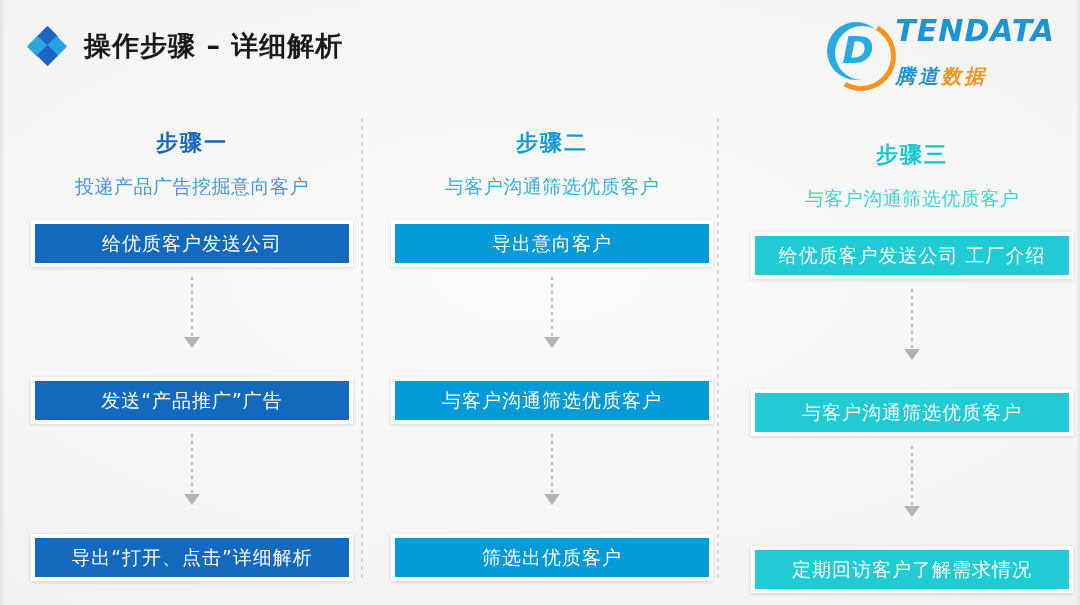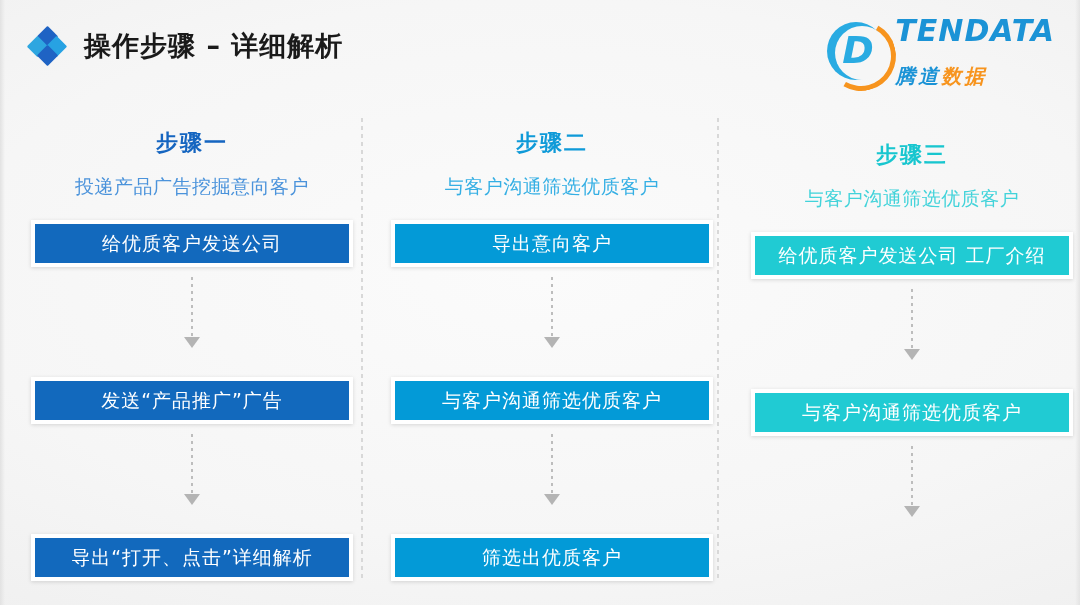--- a/index.html
+++ b/index.html
@@ -325,16 +325,17 @@
       <div class="box">给优质客户发送公司 工厂介绍</div>
       <div class="connector">
         <span class="line"></span>
         <span class="head"></span>
       </div>
       <div class="box">与客户沟通筛选优质客户</div>
       <div class="connector">
         <span class="line"></span>
         <span class="head"></span>
       </div>
+      <div class="box">定期回访客户了解需求情况</div>
     </div>
 
   </div>
 </div>
 
 </body></html>

